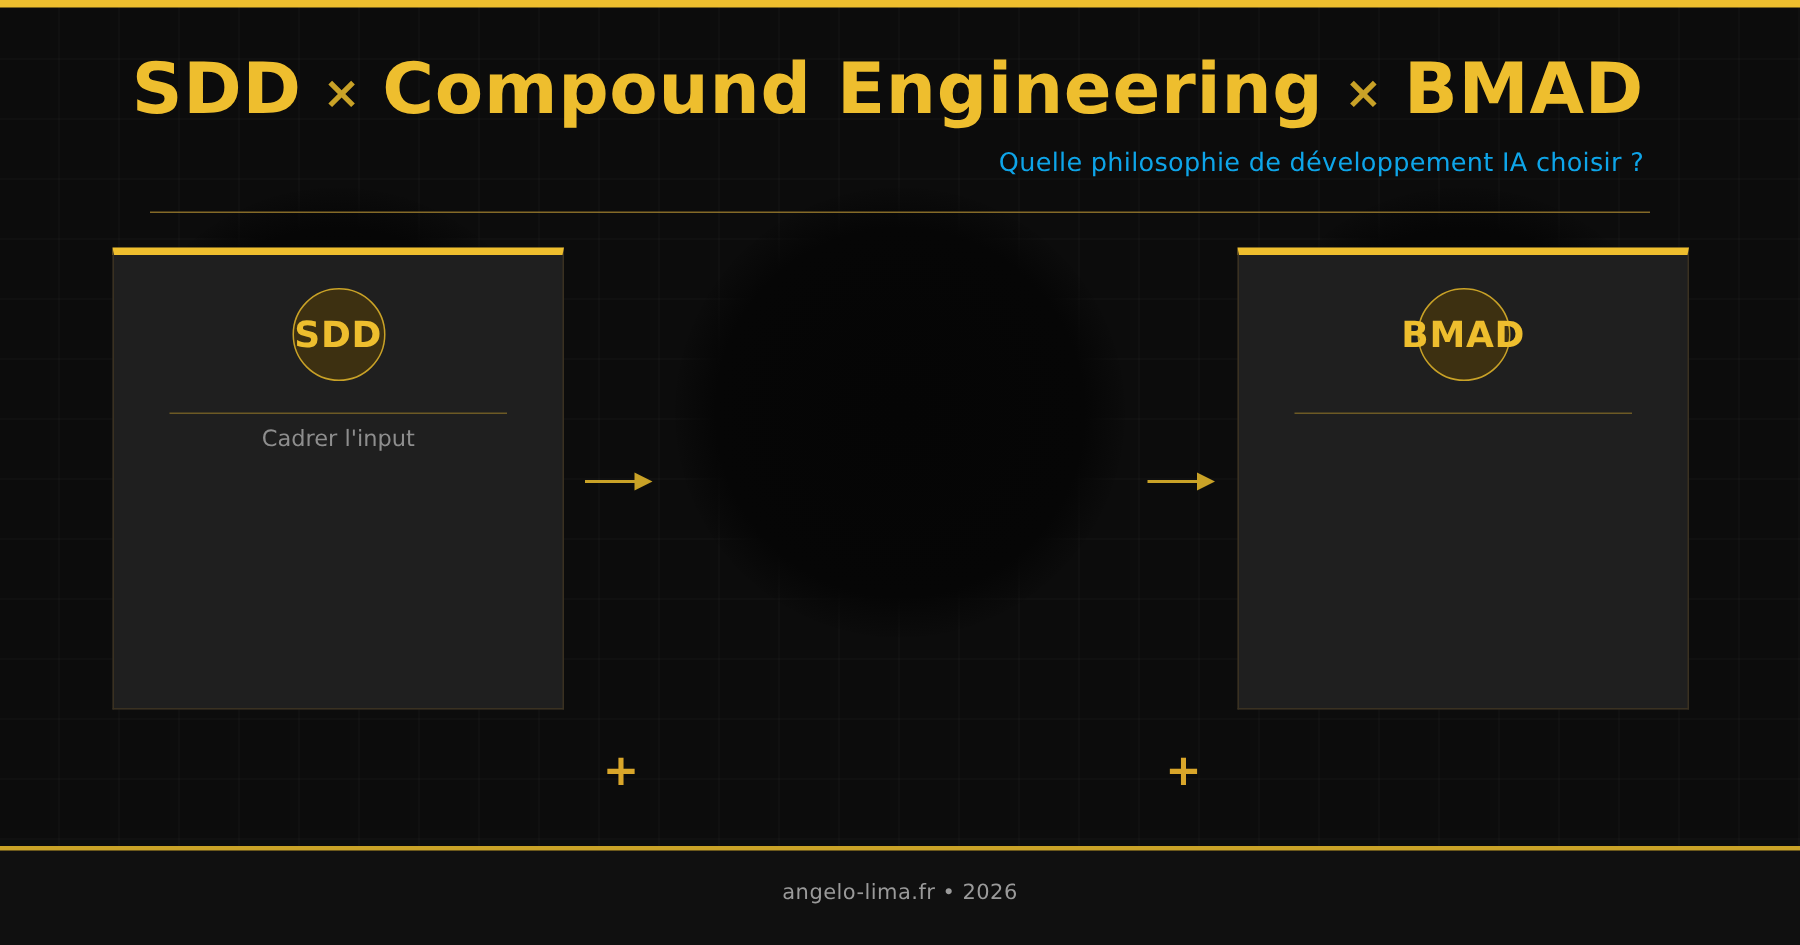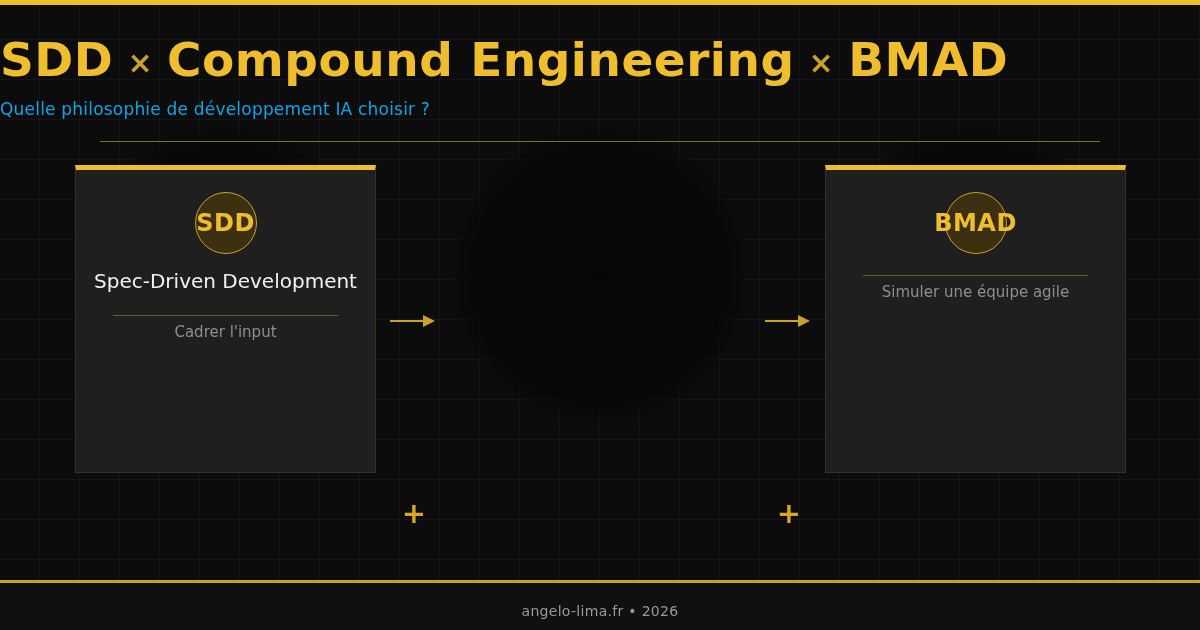--- a/index.html
+++ b/index.html
@@ -37,21 +37,21 @@
   .top-accent{
     position:absolute; left:0; top:0; width:1200px; height:5px;
     background:#eebe2e;
   }
 
   .stage{ position:absolute; inset:0; }
 
   
   .header{
     position:absolute; left:0; top:36px; width:1096px;
-    text-align:left;
+    text-align:right;
   }
   .title{
     font-size:47px;
     font-weight:bold;
     color:#eebe2e;
     letter-spacing:0.5px;
     line-height:1.0;
     white-space:nowrap;
     font-family:"DejaVu Sans", sans-serif;
   }
@@ -162,21 +162,21 @@
     line-height:30px;
     text-align:center;
   }
   .plus.p1{ left:399px; }
   .plus.p2{ left:774px; }
 
   
   .footer{
     position:absolute;
     left:0; bottom:0;
-    width:1200px; height:50px;
+    width:1200px; height:66px;
     border-top:3px solid #c9a227;
     background:#101010;
   }
   .footer-text{
     position:absolute;
     left:0; top:20px; width:1200px;
     text-align:center;
     font-size:14px;
     color:#9a9a9a;
     letter-spacing:0.3px;
@@ -198,32 +198,30 @@
       <span>SDD</span><span class="x">×</span><span>Compound Engineering</span><span class="x">×</span><span>BMAD</span>
     </div>
     <div class="subtitle">Quelle philosophie de développement IA choisir ?</div>
   </div>
   <div class="header-rule"></div>
 
   <div class="card c1">
     <div class="badge">
       <span class="badge-label">SDD</span>
     </div>
-    <div class="card-title">Spec-Driven Development</div>
     <div class="card-divider"></div>
     <div class="card-desc">Cadrer l'input</div>
   </div>
 
 
   <div class="card c3">
     <div class="badge">
       <span class="badge-label">BMAD</span>
     </div>
     <div class="card-divider"></div>
-    <div class="card-desc">Simuler une équipe agile</div>
   </div>
 
   <div class="arrow a1">
     <div class="shaft"></div>
     <div class="head"></div>
   </div>
   <div class="arrow a2">
     <div class="shaft"></div>
     <div class="head"></div>
   </div>

